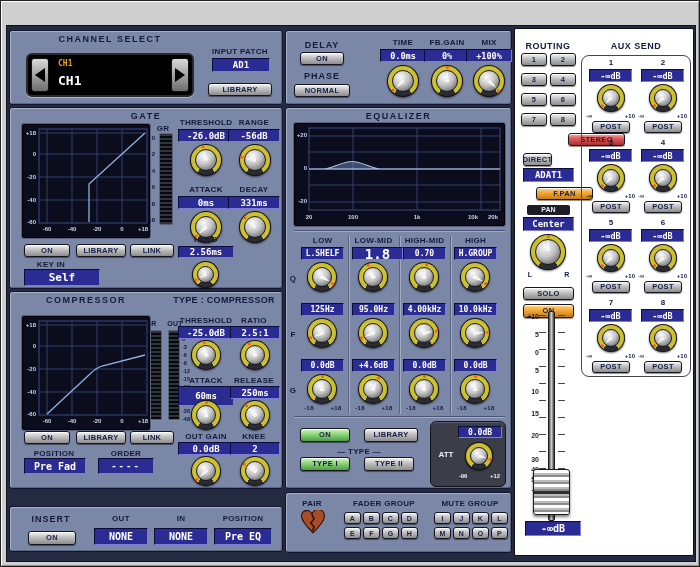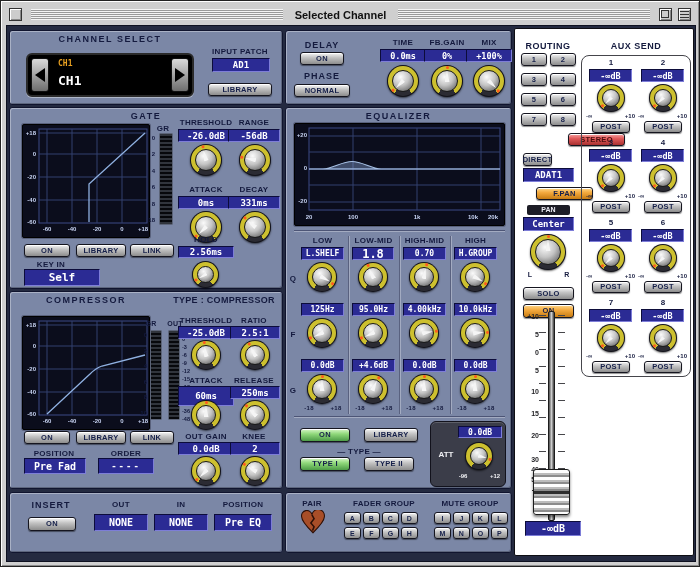--- a/index.html
+++ b/index.html
@@ -78,28 +78,20 @@
   .panbar{position:absolute;background:#1d1d26;color:#ececf4;font:bold 7px "Liberation Sans",sans-serif;text-align:center;border-radius:2px;line-height:10px;}
   .attpanel{position:absolute;left:144px;top:313px;width:76px;height:66px;background:#3b3d49;border:1px solid #12121c;border-radius:6px;box-shadow:inset 0 1px 0 rgba(255,255,255,.18);}
   .wlbl{position:absolute;font:bold 7px "Liberation Sans",sans-serif;color:#f0f0f4;text-align:center;}
   .grp{width:17px;height:12px;font-size:7px;}
   .dashed{letter-spacing:2px;}
 </style>
 </head>
 <body>
 
 <div id="window">
-  <div class="titlebar">
-    <div class="wbox"></div>
-    <div class="stripe"></div>
-    <div class="wtitle">Selected Channel</div>
-    <div class="stripe"></div>
-    <div class="wbox zoom"></div>
-    <div class="wbox collapse"></div>
-  </div>
 
   <div id="content">
     <div id="leftcol">
 
       <div class="panel" style="top:4px;height:75px;">
         <div class="ptitle" style="left:0;width:200px;">CHANNEL SELECT</div>
         <div class="chdisp">
           <div class="ch-arrow" style="left:3px;">
               <div class="tri-l"></div>
             </div>
@@ -289,21 +281,21 @@
           </div>
         <button class="btn" style="left:14px;top:139px;width:46px;height:13px;">ON</button>
         <button class="btn" style="left:66px;top:139px;width:50px;height:13px;">LIBRARY</button>
         <button class="btn" style="left:120px;top:139px;width:44px;height:13px;">LINK</button>
         <div class="lbl" style="left:16px;top:157px;width:56px;">POSITION</div>
         <div class="disp" style="left:14px;top:166px;width:62px;height:16px;font-size:10px;">Pre Fad</div>
         <div class="lbl" style="left:90px;top:157px;width:52px;">ORDER</div>
         <div class="disp dashed" style="left:88px;top:166px;width:56px;height:16px;">----</div>
       </div>
 
-      <div class="panel" style="top:466px;height:61px;text-decoration:underline;">
+      <div class="panel" style="top:480px;height:46px;text-decoration:underline;">
         <div class="lbl" style="left:14px;top:7px;width:54px;font-size:9px;letter-spacing:1px;">INSERT</div>
         <button class="btn" style="left:18px;top:24px;width:48px;height:14px;">ON</button>
         <div class="lbl" style="left:84px;top:7px;width:54px;">OUT</div>
         <div class="disp" style="left:84px;top:21px;width:54px;height:17px;font-size:10px;">NONE</div>
         <div class="lbl" style="left:146px;top:7px;width:50px;">IN</div>
         <div class="disp" style="left:144px;top:21px;width:54px;height:17px;font-size:10px;">NONE</div>
         <div class="lbl" style="left:204px;top:7px;width:58px;">POSITION</div>
         <div class="disp" style="left:204px;top:21px;width:58px;height:17px;font-size:10px;">Pre EQ</div>
       </div>
     </div>
@@ -386,21 +378,21 @@
         <div class="disp" style="left:15px;top:251px;width:43px;height:13px;font-size:8px;">0.0dB</div>
         <div class="knob" style="left: 21px; top: 266px; width: 30px; height: 30px; --angle: 0deg;">
             <div class="ring"></div>
             <div class="cap"></div>
             <div class="ptr"></div>
           </div>
         <div class="lbl" style="left:13px;top:297px;width:20px;font-size:6px;">-18</div>
         <div class="lbl" style="left:40px;top:297px;width:20px;font-size:6px;">+18</div>
 
         <div class="lbl" style="left:63px;top:128px;width:49px;">LOW-MID</div>
-        <div class="disp" style="left:66px;top:139px;width:42px;height:13px;font-size:12px;">1.8</div>
+        <div class="disp" style="left:66px;top:139px;width:51px;height:13px;font-size:14px;">1.8</div>
         <div class="knob" style="left: 72px; top: 154px; width: 30px; height: 30px; --angle: -25deg;">
             <div class="ring"></div>
             <div class="cap"></div>
             <div class="ptr"></div>
           </div>
         <div class="disp" style="left:66px;top:195px;width:43px;height:13px;font-size:8px;">95.0Hz</div>
         <div class="knob" style="left: 72px; top: 210px; width: 30px; height: 30px; --angle: -115deg;">
             <div class="ring"></div>
             <div class="cap"></div>
             <div class="ptr"></div>

